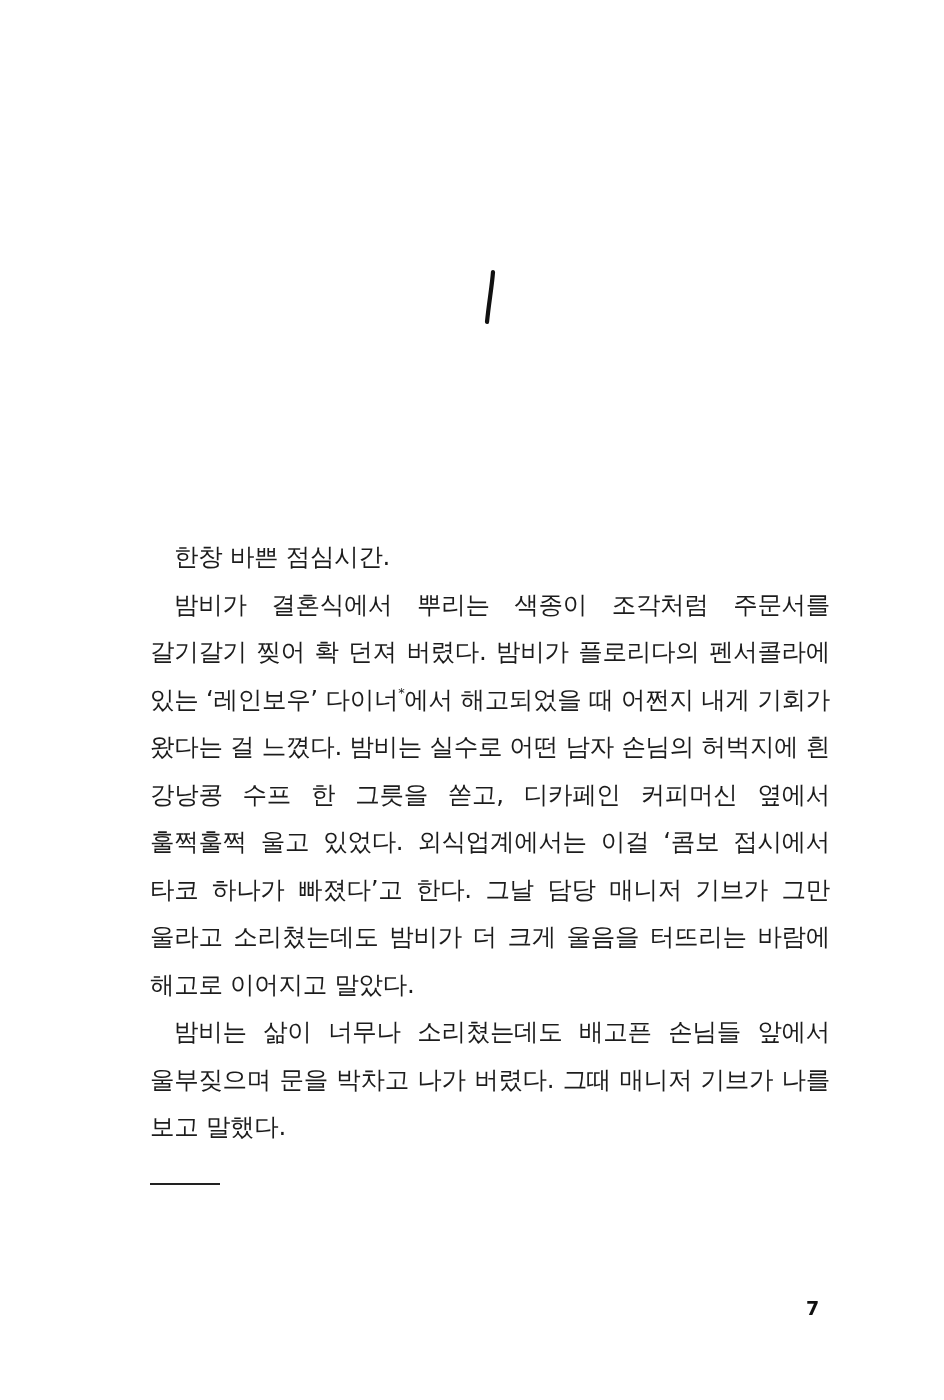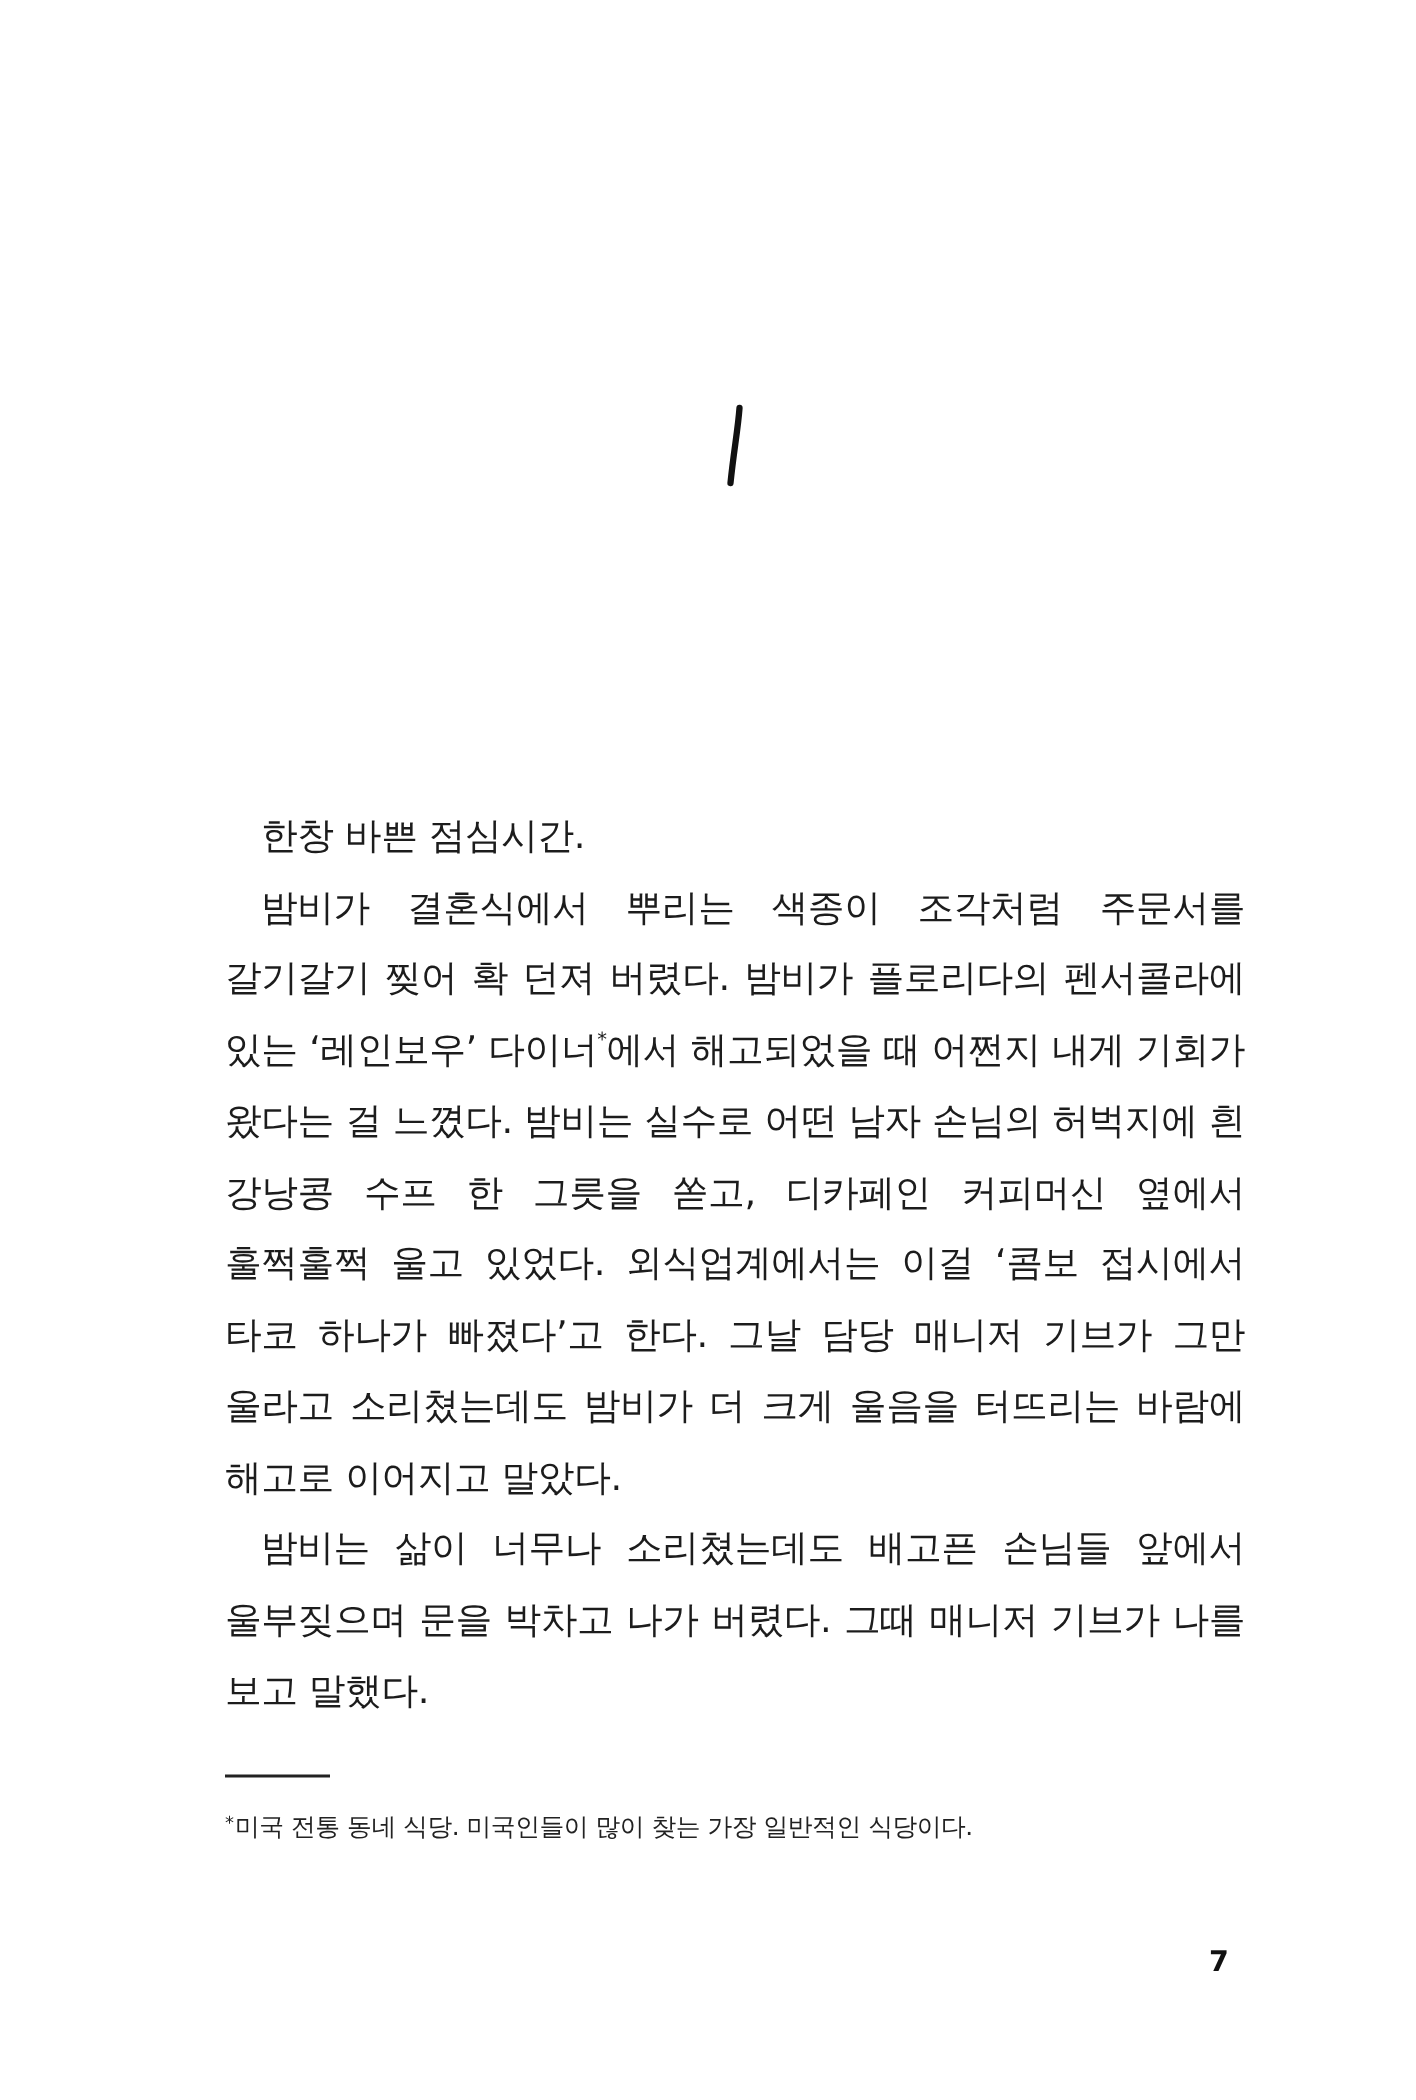--- a/index.html
+++ b/index.html
@@ -99,19 +99,16 @@
   </div>
 
   <div class="body-text">
     <p class="first">한창 바쁜 점심시간.</p>
     <p><span>밤비가 결혼식에서 뿌리는 색종이 조각처럼 주문서를 갈기갈기 찢어 확 던져 버렸다. 밤비가 플로리다의 펜서콜라에 있는 ‘레인보우’ 다이너</span><span class="fn-mark">*</span><span>에서 해고되었을 때 어쩐지 내게 기회가 왔다는 걸 느꼈다. 밤비는 실수로 어떤 남자 손님의 허벅지에 흰 강낭콩 수프 한 그릇을 쏟고, 디카페인 커피머신 옆에서 훌쩍훌쩍 울고 있었다. 외식업계에서는 이걸 ‘콤보 접시에서 타코 하나가 빠졌다’고 한다. 그날 담당 매니저 기브가 그만 울라고 소리쳤는데도 밤비가 더 크게 울음을 터뜨리는 바람에 해고로 이어지고 말았다.</span></p>
     <p>밤비는 삶이 너무나 소리쳤는데도 배고픈 손님들 앞에서 울부짖으며 문을 박차고 나가 버렸다. 그때 매니저 기브가 나를 보고 말했다.</p>
   </div>
 
   <div class="footnote-rule"></div>
 
-  <div class="footnote">
-    <span class="fn-star">*</span><span>미국 전통 동네 식당. 미국인들이 많이 찾는 가장 일반적인 식당이다.</span>
-  </div>
 
   <div class="page-number">7</div>
 
 </div>
 
 </body></html>

